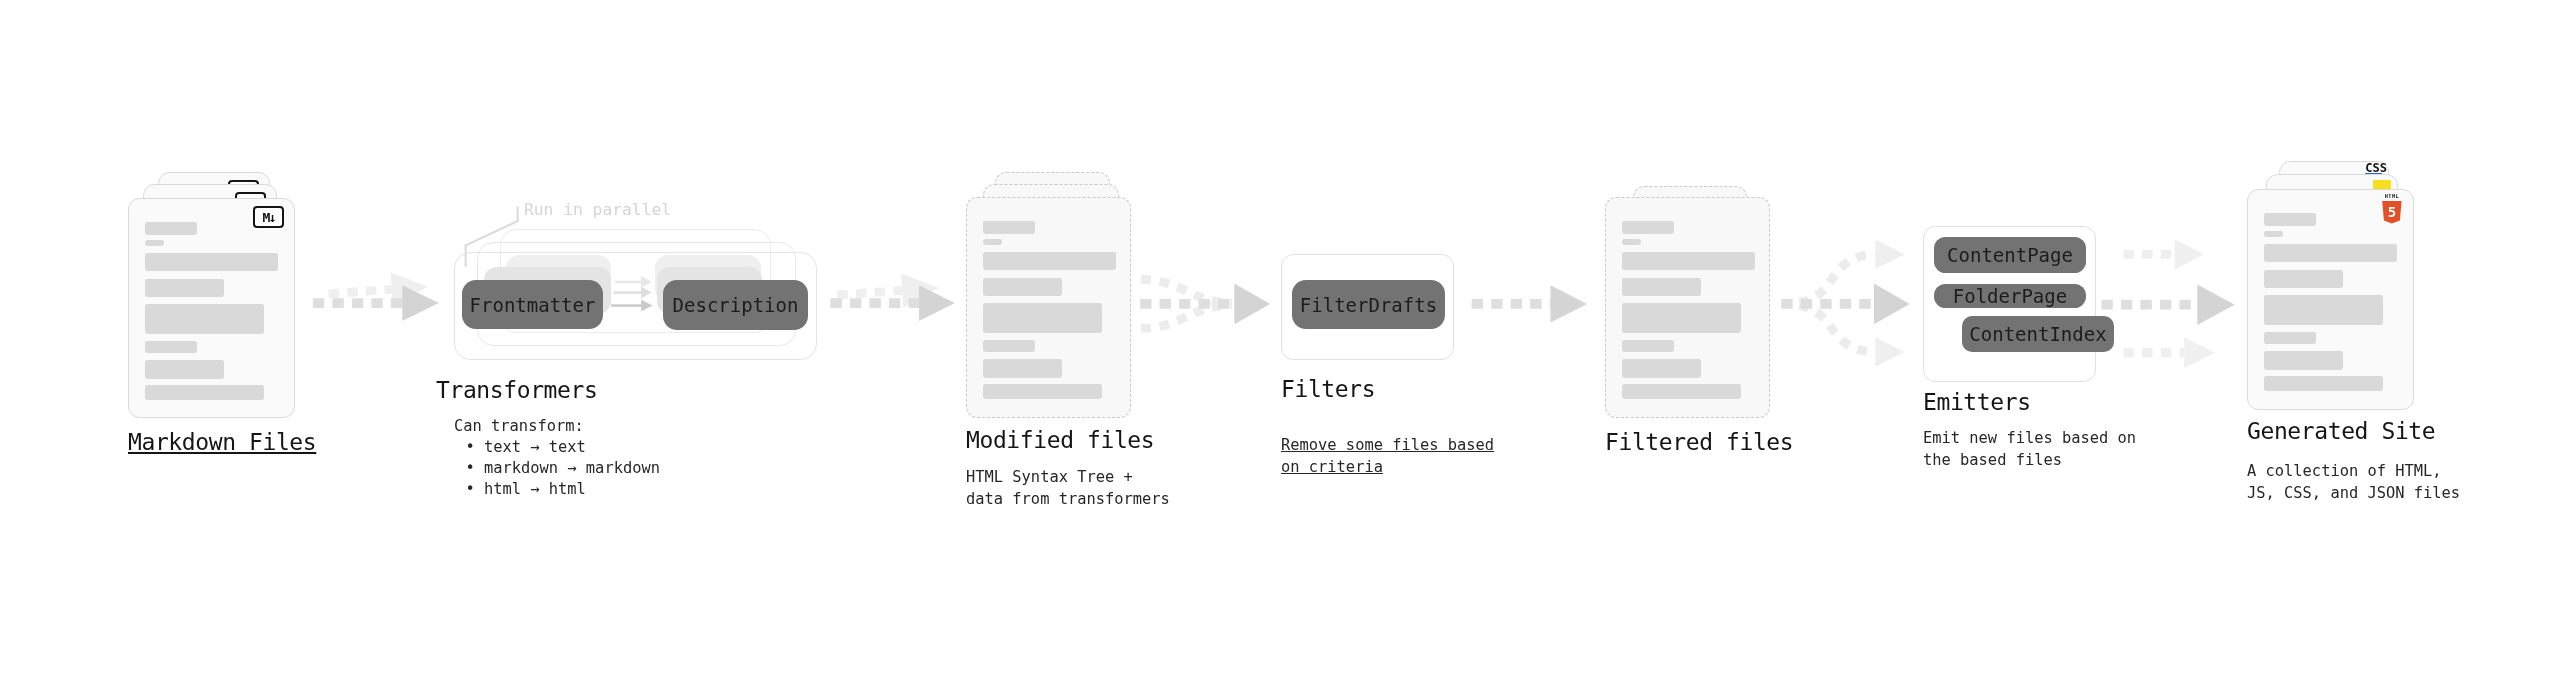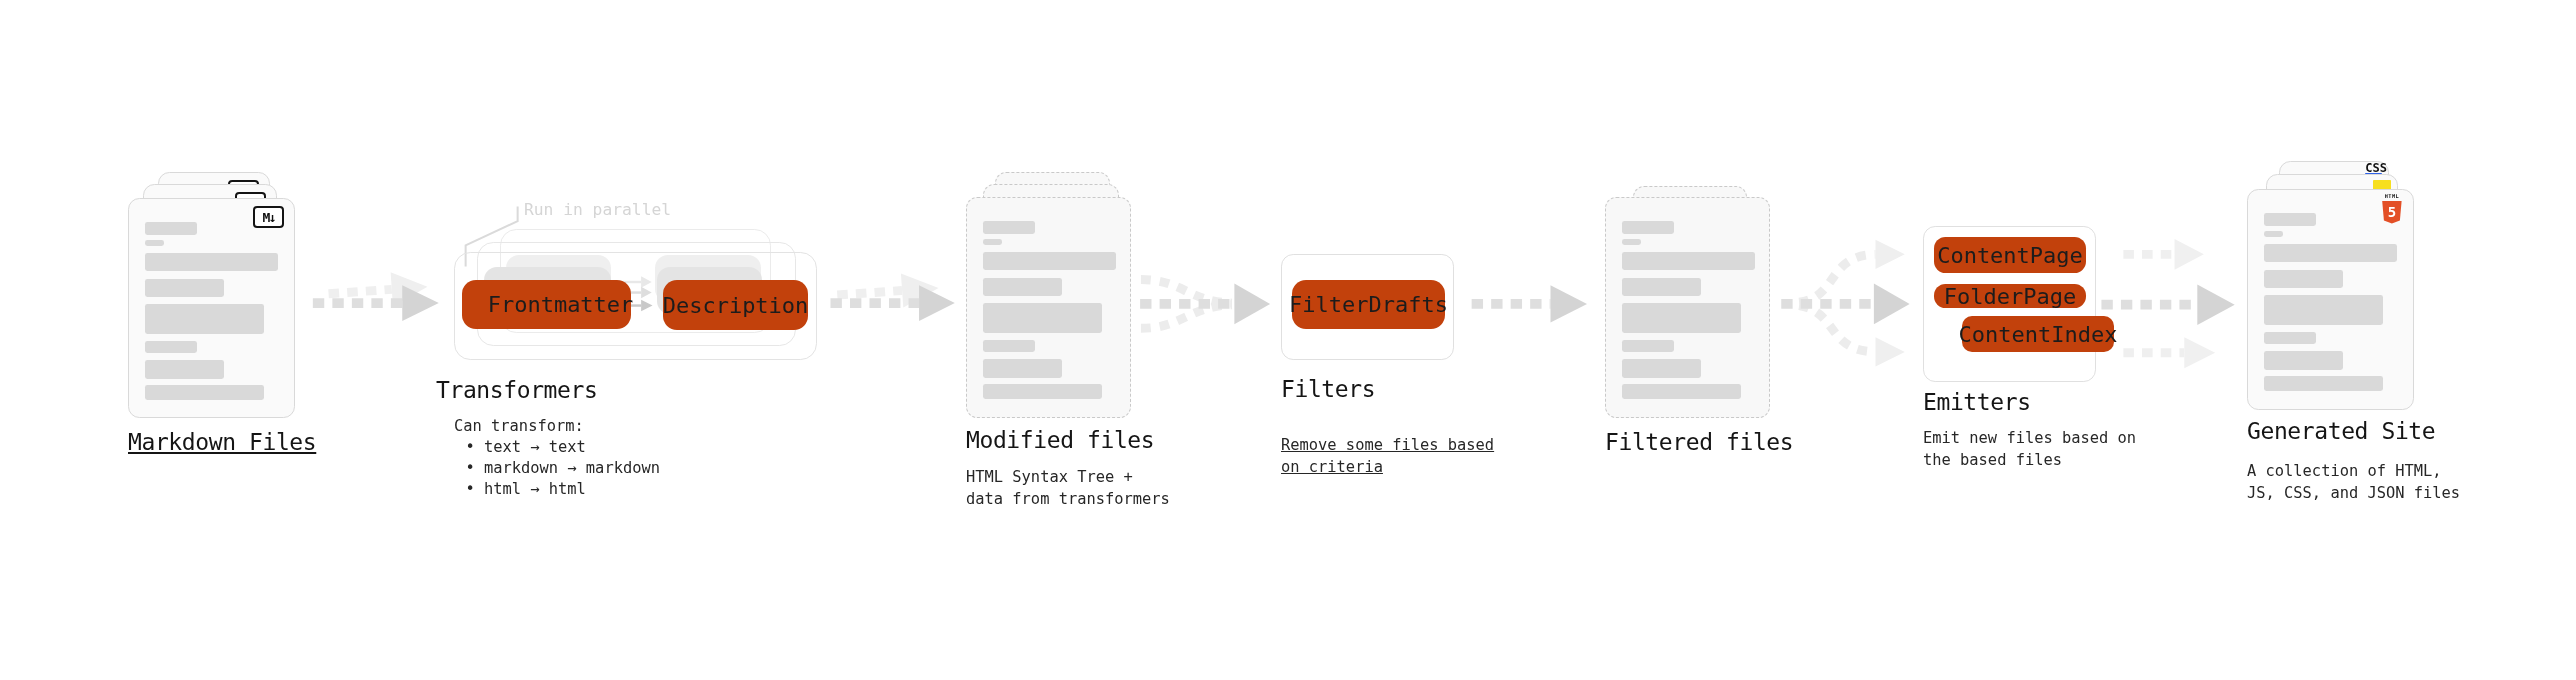--- a/index.html
+++ b/index.html
@@ -34,22 +34,22 @@
   .html5-word{font-size:5.3px;font-weight:bold;color:#111;letter-spacing:0.4px;line-height:5.7px;}
   .html5-shield{width:19.5px;height:23px;margin:0.8px auto 0;background:#e34f26;color:#fff;
     clip-path:polygon(0 0,100% 0,91% 87%,50% 100%,9% 87%);
     display:flex;align-items:center;justify-content:center;font-size:14px;font-weight:bold;}
 
   
   .gbox{position:absolute;box-sizing:border-box;border:1.6px solid #e3e3e3;border-radius:16.3px;z-index:2;}
   .gbox.l2{border-color:#e7e7e7;}
   .gbox.l3{border-color:#ebebeb;}
   .panel{position:absolute;box-sizing:border-box;border:1.6px solid #e0e0e0;border-radius:12.2px;background:#fff;z-index:2;}
-  .pill{position:absolute;background:#c2410c;border-radius:14px;display:flex;align-items:center;justify-content:center;
-    font-size:22px;color:#1c1c1c;white-space:nowrap;z-index:4;text-align:right;}
+  .pill{position:absolute;background:#737373;border-radius:14px;display:flex;align-items:center;justify-content:center;
+    font-size:19px;color:#1c1c1c;white-space:nowrap;z-index:4;text-align:right;}
   .ghost{position:absolute;border-radius:13px;z-index:3;}
   .ghost.g1{background:#e4e4e4;}
   .ghost.g2{background:#efefef;}
 
   
   .title{position:absolute;font-size:23px;color:#151515;white-space:nowrap;letter-spacing:-0.4px;z-index:2;}
   .sub{position:absolute;font-size:15.4px;line-height:22px;color:#272727;white-space:nowrap;z-index:2;}
   .sub.tight{line-height:21px;}
   .sub .indent{padding-left:11.4px;}
   .note{position:absolute;font-size:16.3px;color:#d5d5d5;white-space:nowrap;z-index:2;}
@@ -138,21 +138,21 @@
       <div class="bar b7"></div>
       <div class="bar b8"></div>
     </div>
   <div class="title" style="left:128px;top:429px;text-decoration:underline;">Markdown Files</div>
 
   <div class="gbox l3" style="left:500px;top:229px;width:271px;height:104px;"></div>
   <div class="gbox l2" style="left:477px;top:242px;width:319px;height:104px;"></div>
   <div class="gbox" style="left:454px;top:252px;width:363px;height:108px;"></div>
   <div class="ghost g2" style="left:506px;top:255px;width:105px;height:47px;"></div>
   <div class="ghost g1" style="left:484px;top:267px;width:127px;height:47px;"></div>
-  <div class="pill" style="left:462px;top:280px;width:141px;height:49px;padding-left:28px;">Frontmatter</div>
+  <div class="pill" style="left:462px;top:280px;width:141px;height:49px;">Frontmatter</div>
   <div class="ghost g2" style="left:655px;top:255px;width:106px;height:47px;"></div>
   <div class="ghost g1" style="left:657px;top:267px;width:105px;height:47px;"></div>
   <div class="pill" style="left:663px;top:280px;width:145px;height:50px;">Description</div>
   <div class="note" style="left:524px;top:200px;">Run in parallel</div>
   <div class="title" style="left:436px;top:377px;">Transformers</div>
   <div class="sub tight" style="left:454px;top:416px;">
     <div>Can transform:</div>
     <div class="indent">• text → text</div>
     <div class="indent">• markdown → markdown</div>
     <div class="indent">• html → html</div>

